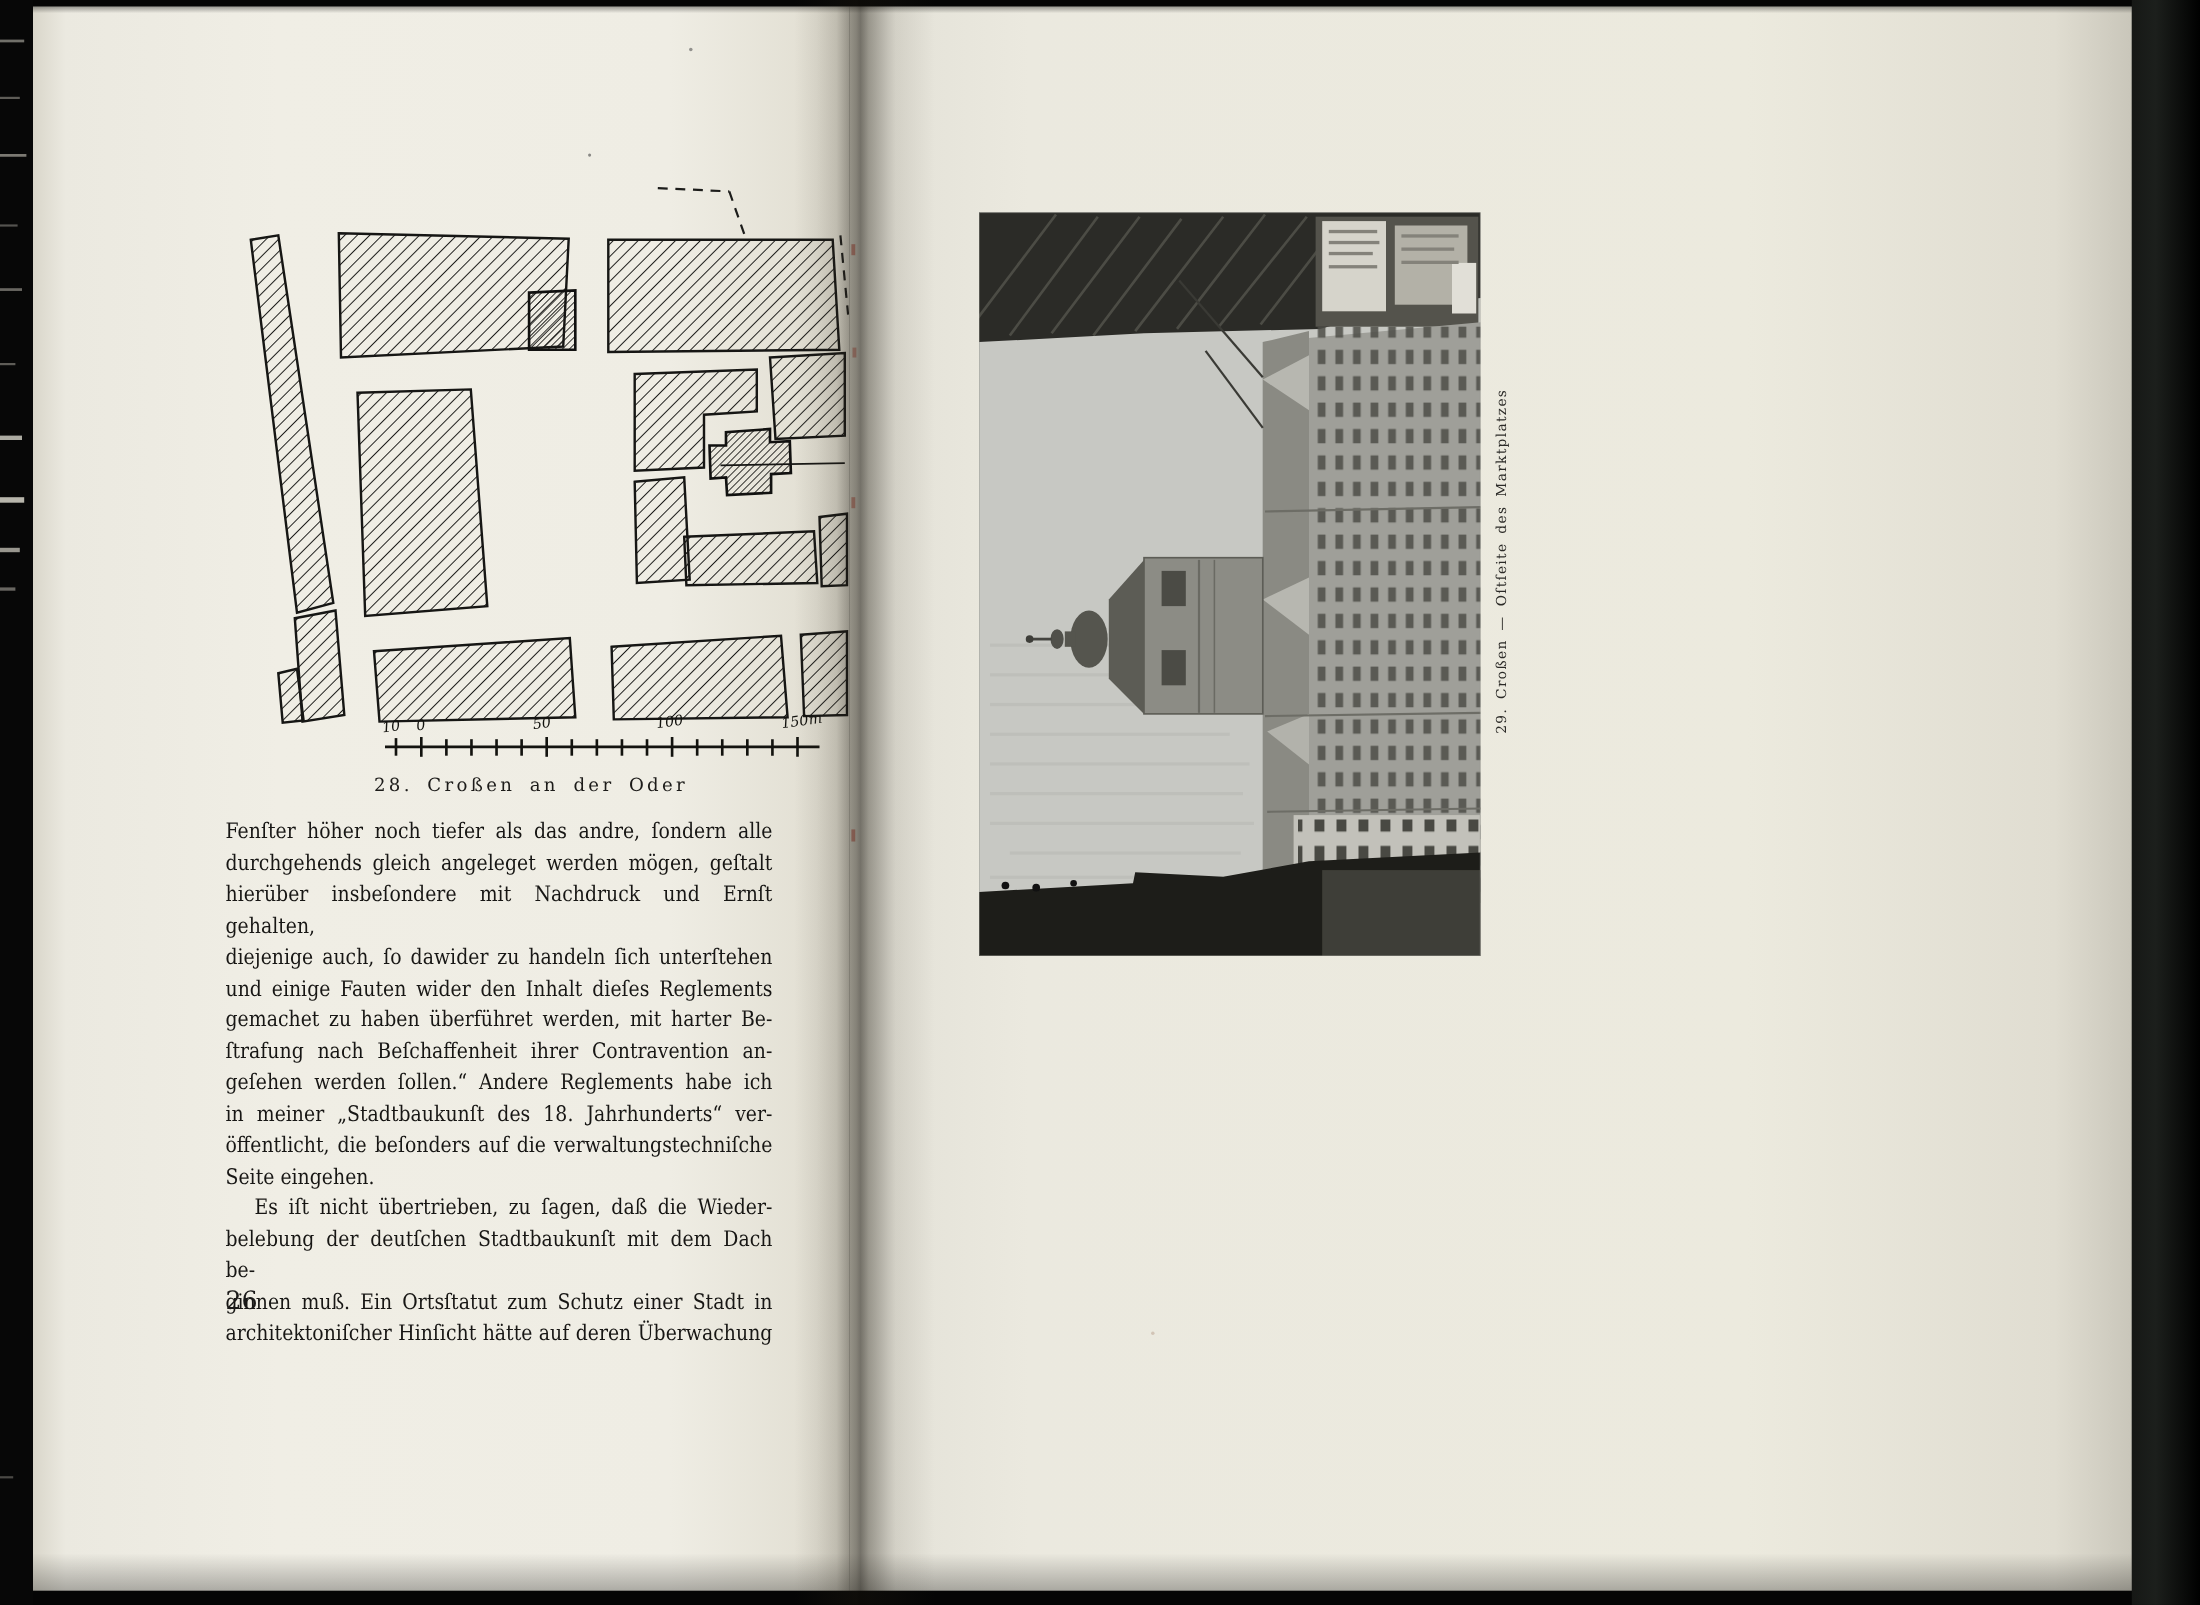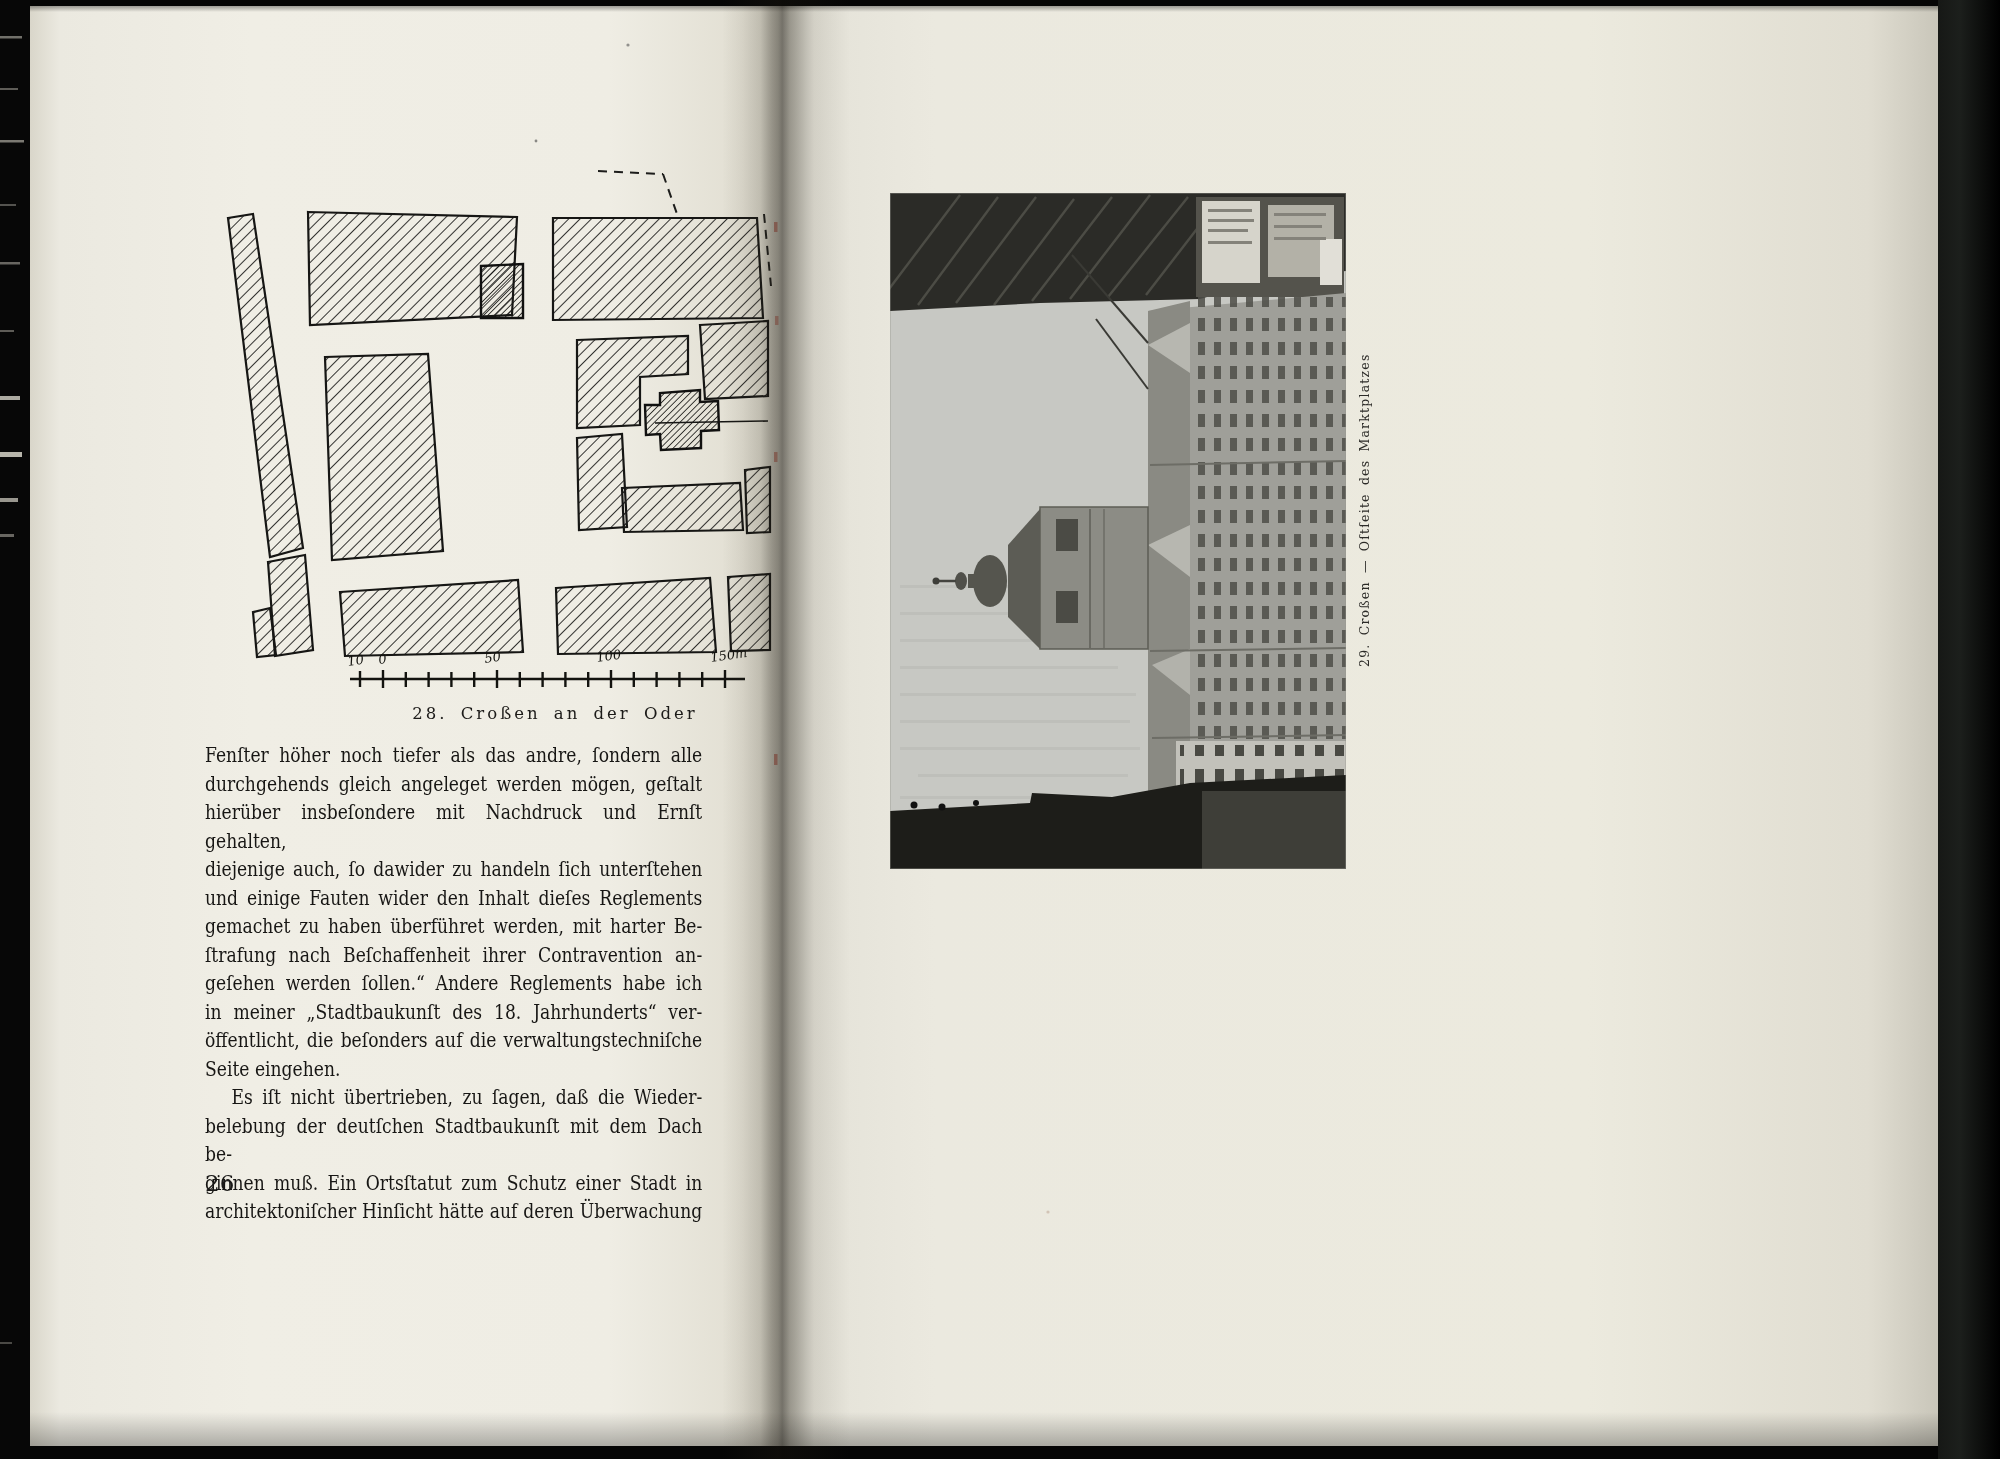--- a/index.html
+++ b/index.html
@@ -18,21 +18,21 @@
   .cover-right{position:absolute;right:0;top:0;width:62px;height:1459px;background:linear-gradient(90deg,#23262292 0%,#1c1f1c 35%,#000 100%);}
   .edge-left{position:absolute;left:0;top:0;width:30px;height:1459px;background:#070707;}
   
   .bodytext{position:absolute;left:205px;top:742px;width:565px;
     transform:scaleX(.88);transform-origin:0 0;
     font-size:19.5px;line-height:28.5px;color:#171614;}
   .bt-line{text-align:justify;text-align-last:justify;white-space:normal;}
   .bt-line.short{text-align-last:left;}
   .bt-line.indent{text-indent:30px;}
   .pagenum{position:absolute;left:205px;top:1170px;font-size:23px;color:#1a1918;}
-  .map-caption{position:absolute;left:340px;top:704px;width:430px;text-align:center;
+  .map-caption{position:absolute;left:340px;top:704px;width:430px;text-align:left;
     font-size:16.5px;letter-spacing:3px;word-spacing:5px;color:#1c1b19;}
   
   .photo-caption{position:absolute;left:1233px;top:521px;width:270px;height:22px;
     transform:rotate(-90deg);transform-origin:50% 50%;
     font-size:12.5px;letter-spacing:1.2px;word-spacing:3px;color:#2b2a27;text-align:center;white-space:nowrap;}
   .abs{position:absolute;}
 </style>
 </head>
 <body>
 

